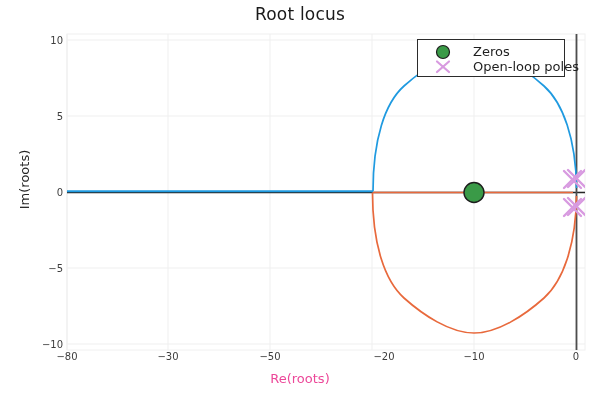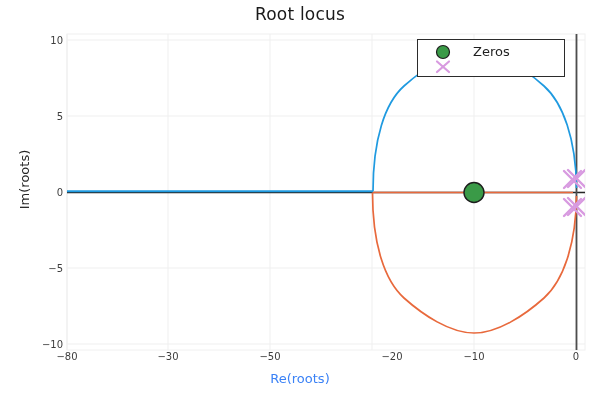--- a/index.html
+++ b/index.html
@@ -31,21 +31,21 @@
     color: #1a1a1a;
     letter-spacing: 0.2px;
   }
   .xlabel {
     position: absolute;
     left: 0;
     top: 371px;
     width: 600px;
     text-align: center;
     font-size: 13px;
-    color: #3b82f6;
+    color: #ec4899;
   }
   .ylabel {
     position: absolute;
     left: -46px;
     top: 172px;
     width: 140px;
     text-align: center;
     font-size: 13px;
     color: #262626;
     transform: rotate(-90deg);
@@ -106,21 +106,21 @@
 <div id="figure">
 
   <div class="plot-title">Root locus</div>
 
   <div class="xlabel">Re(roots)</div>
   <div class="ylabel">Im(roots)</div>
 
   <div class="tick-label xtick" style="left:67px">−80</div>
   <div class="tick-label xtick" style="left:168px">−30</div>
   <div class="tick-label xtick" style="left:270px">−50</div>
-  <div class="tick-label xtick" style="left:392px">−20</div>
+  <div class="tick-label xtick" style="left:384px">−20</div>
   <div class="tick-label xtick" style="left:474px">−10</div>
   <div class="tick-label xtick" style="left:576px">0</div>
 
   <div class="tick-label ytick" style="top:40px">10</div>
   <div class="tick-label ytick" style="top:116px">5</div>
   <div class="tick-label ytick" style="top:192px">0</div>
   <div class="tick-label ytick" style="top:268px">−5</div>
   <div class="tick-label ytick" style="top:344px">−10</div>
 
   <svg width="600" height="400">
@@ -194,15 +194,16 @@
       <circle cx="13" cy="8" r="6.5" fill="#3a9a47" stroke="#1d1d1d" stroke-width="1.2"></circle>
     </svg>
     <div class="legend-row r0">Zeros</div>
 
     <svg class="legend-mark r1" width="26" height="15">
       <g stroke="#d89ae0" stroke-width="2.2" stroke-linecap="round">
         <line x1="7" y1="2.5" x2="19" y2="13"></line>
         <line x1="19" y1="2.5" x2="7" y2="13"></line>
       </g>
     </svg>
+    <div class="legend-row r1">Open-loop poles</div>
   </div>
 
 </div>
 
 </body></html>

